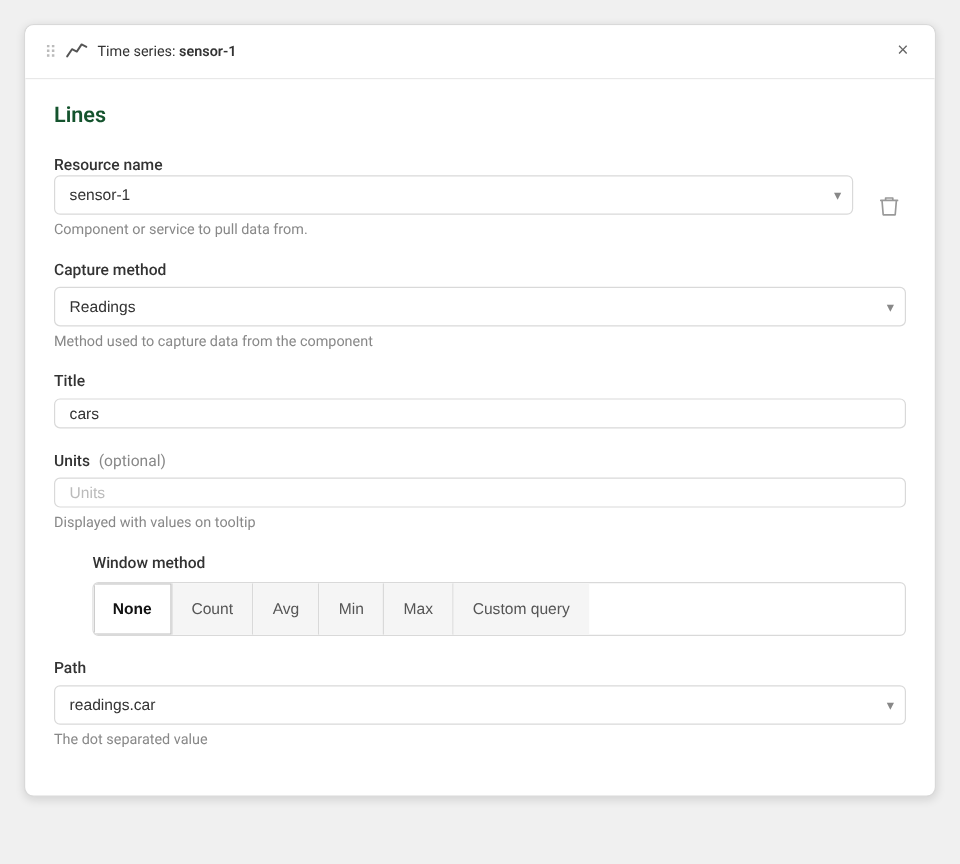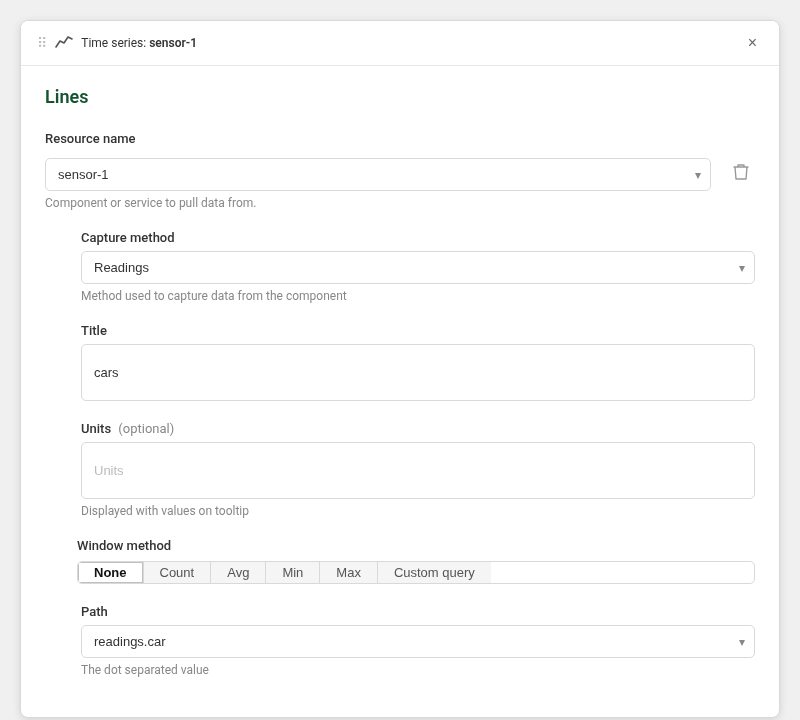--- a/index.html
+++ b/index.html
@@ -91,21 +91,21 @@
 
     .form-group {
       flex: 1;
     }
 
     .form-group label {
       display: block;
       font-size: 13px;
       font-weight: 500;
       color: #333;
-      margin-bottom: 12px;
+      margin-bottom: 0;
     }
 
     .form-hint {
       font-size: 12px;
       color: #888;
       margin-top: 5px;
     }
 
     .select-wrapper {
       position: relative;
@@ -128,21 +128,21 @@
       right: 10px;
       top: 50%;
       transform: translateY(-50%);
       pointer-events: none;
       color: #888;
       font-size: 12px;
     }
 
     .text-input {
       width: 100%;
-      padding: 20px 12px;
+      padding: 4px 12px;
       border: 1px solid #d9d9d9;
       border-radius: 5px;
       font-size: 13px;
       color: #333;
     }
 
     .text-input::placeholder {
       color: #bbb;
     }
 
@@ -170,21 +170,21 @@
     }
 
     .btn-group {
       display: flex;
       border: 1px solid #d9d9d9;
       border-radius: 5px;
       overflow: hidden;
     }
 
     .btn-group button {
-      padding: 3px 16px;
+      padding: 14px 16px;
       border: none;
       background: #f5f5f5;
       font-size: 13px;
       color: #555;
       cursor: pointer;
       border-right: 1px solid #d9d9d9;
     }
 
     .btn-group button:last-child {
       border-right: none;
@@ -192,21 +192,20 @@
 
     .btn-group button.active {
       background: #fff;
       color: #111;
       font-weight: 600;
       box-shadow: inset 0 0 0 1px #c0c0c0;
     }
 
     .form-group-standalone {
       margin-bottom: 20px;
-      margin-left: 36px;
     }
 
     .form-group-standalone label {
       display: block;
       font-size: 13px;
       font-weight: 500;
       color: #333;
       margin-bottom: 6px;
     }
   </style>

